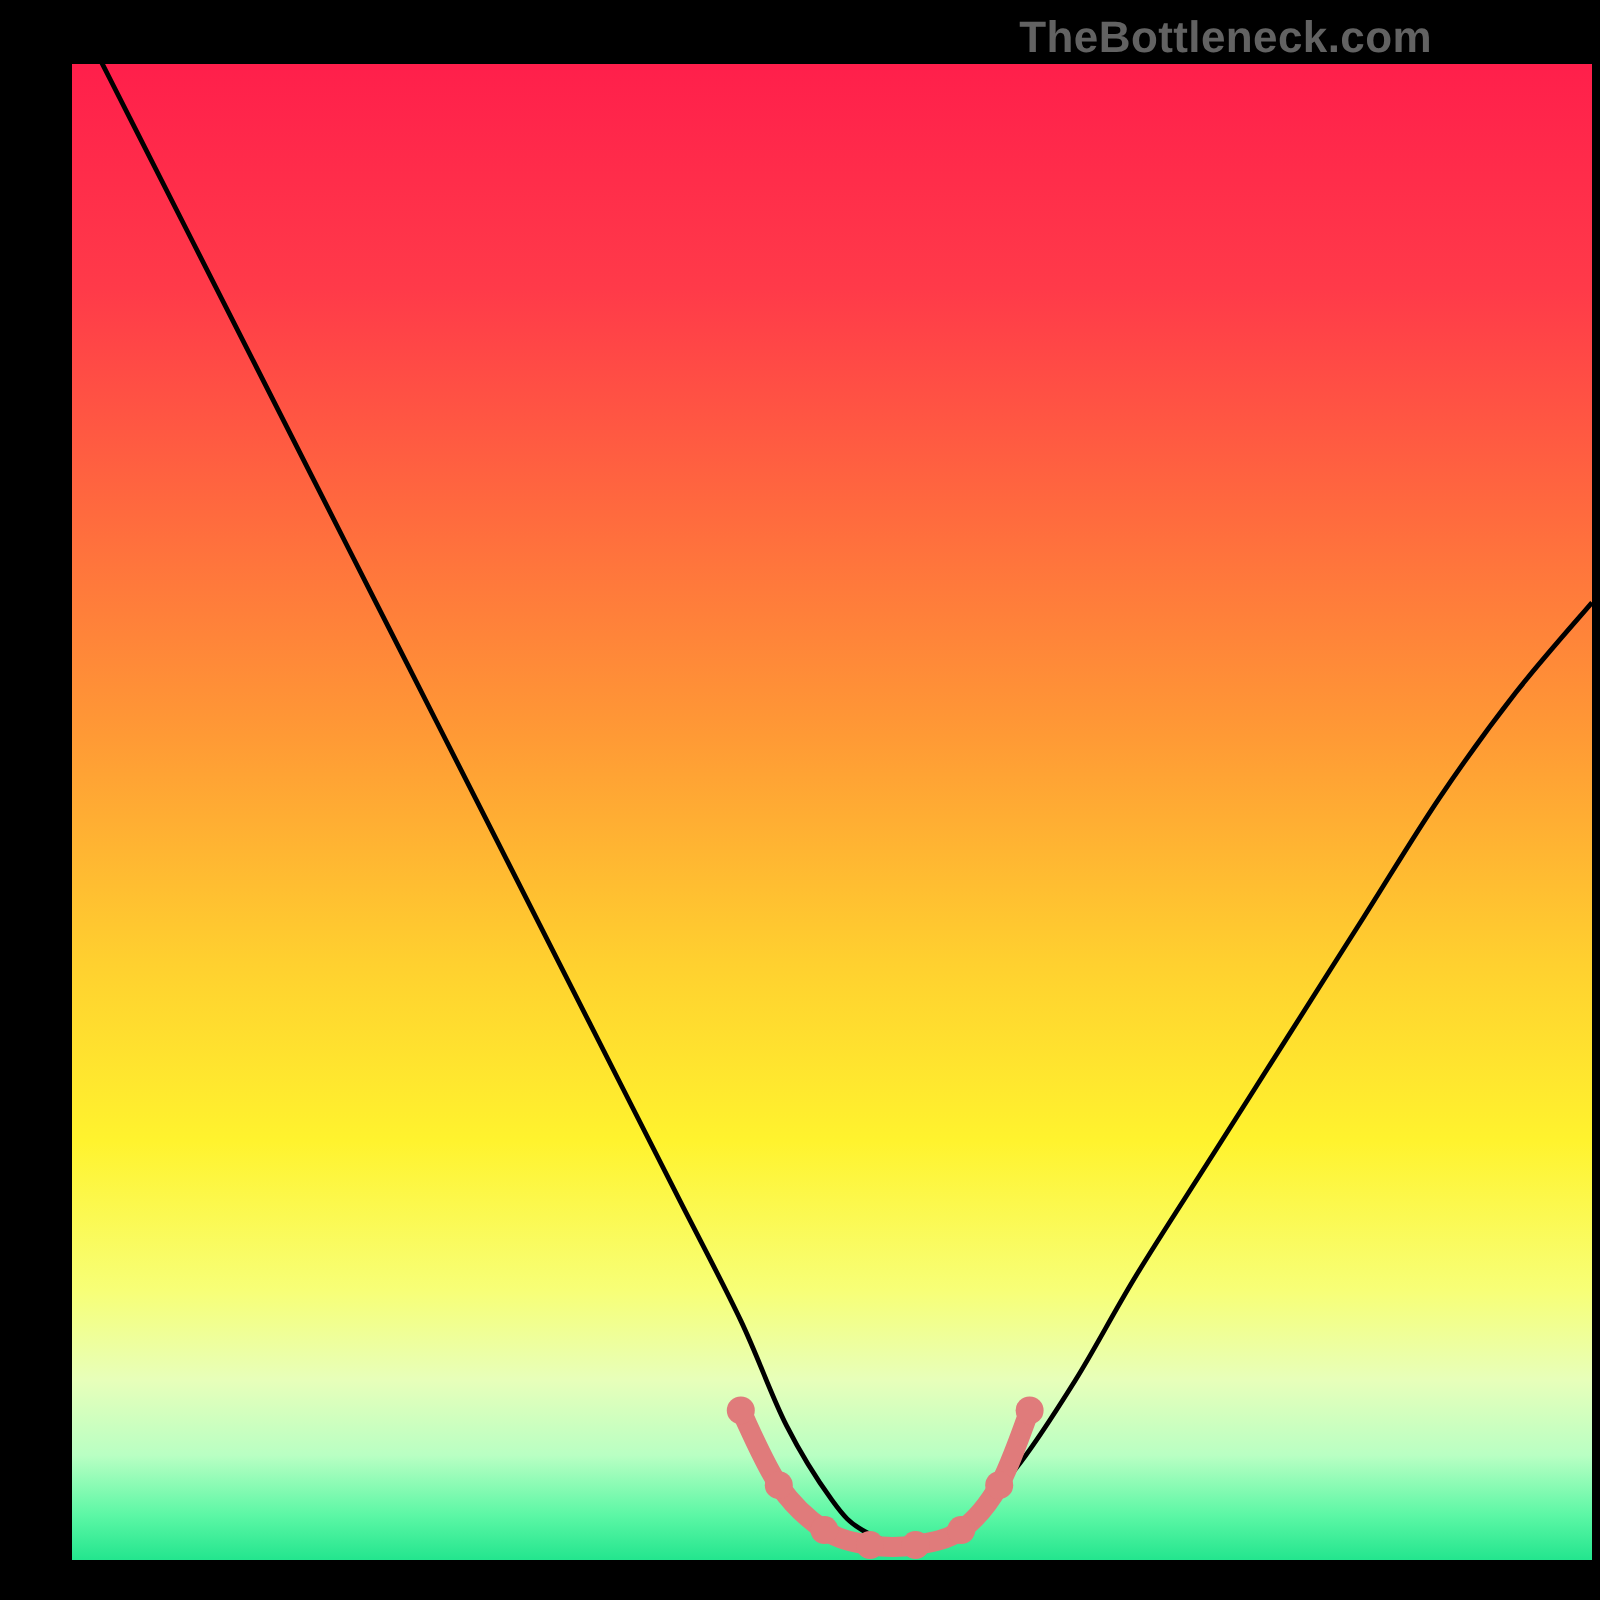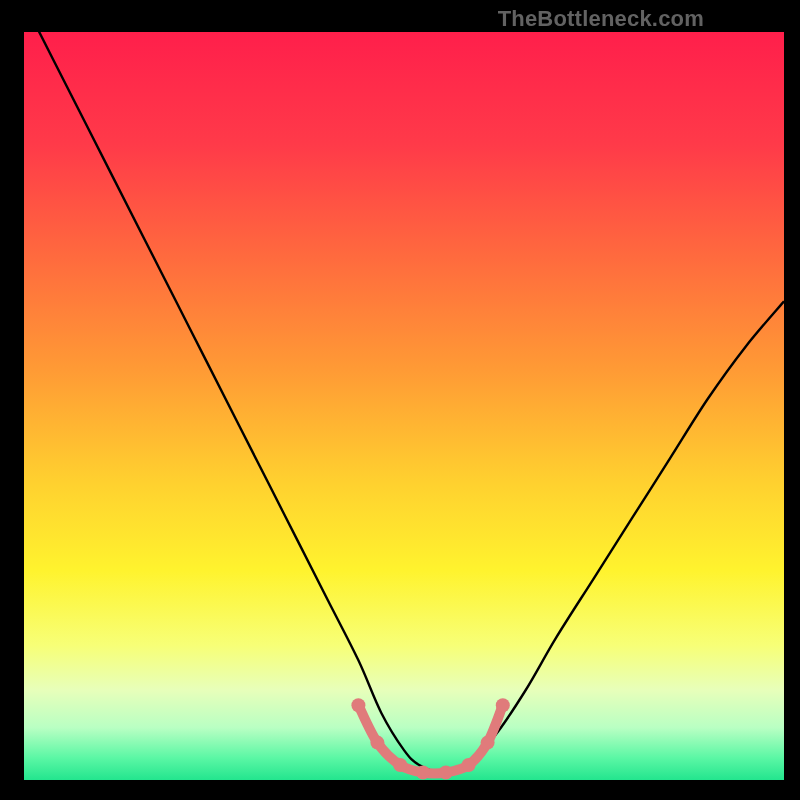--- a/index.html
+++ b/index.html
@@ -6,21 +6,21 @@
     margin: 0;
     padding: 0;
     width: 800px;
     height: 800px;
     overflow: hidden;
     background: #000;
     font-family: Arial, Helvetica, sans-serif;
   }
   .frame {
     position: absolute;
-    left: 4px;
+    left: 16px;
     top: 0;
     width: 714px;
     height: 800px;
     background: #000;
   }
   .watermark {
     position: absolute;
     top: 6px;
     right: 14px;
     color: #626262;

